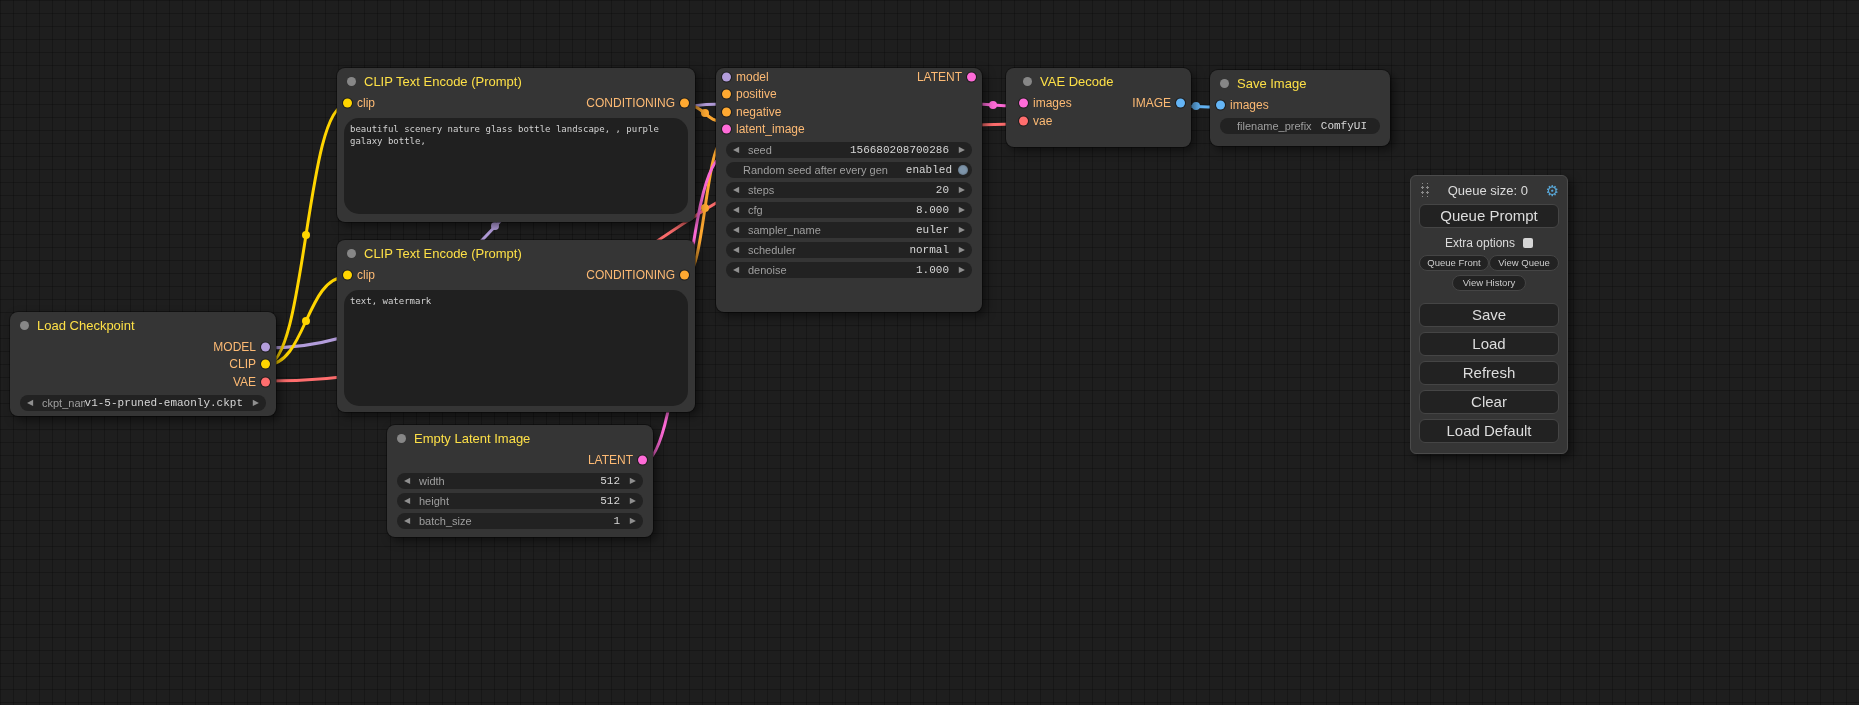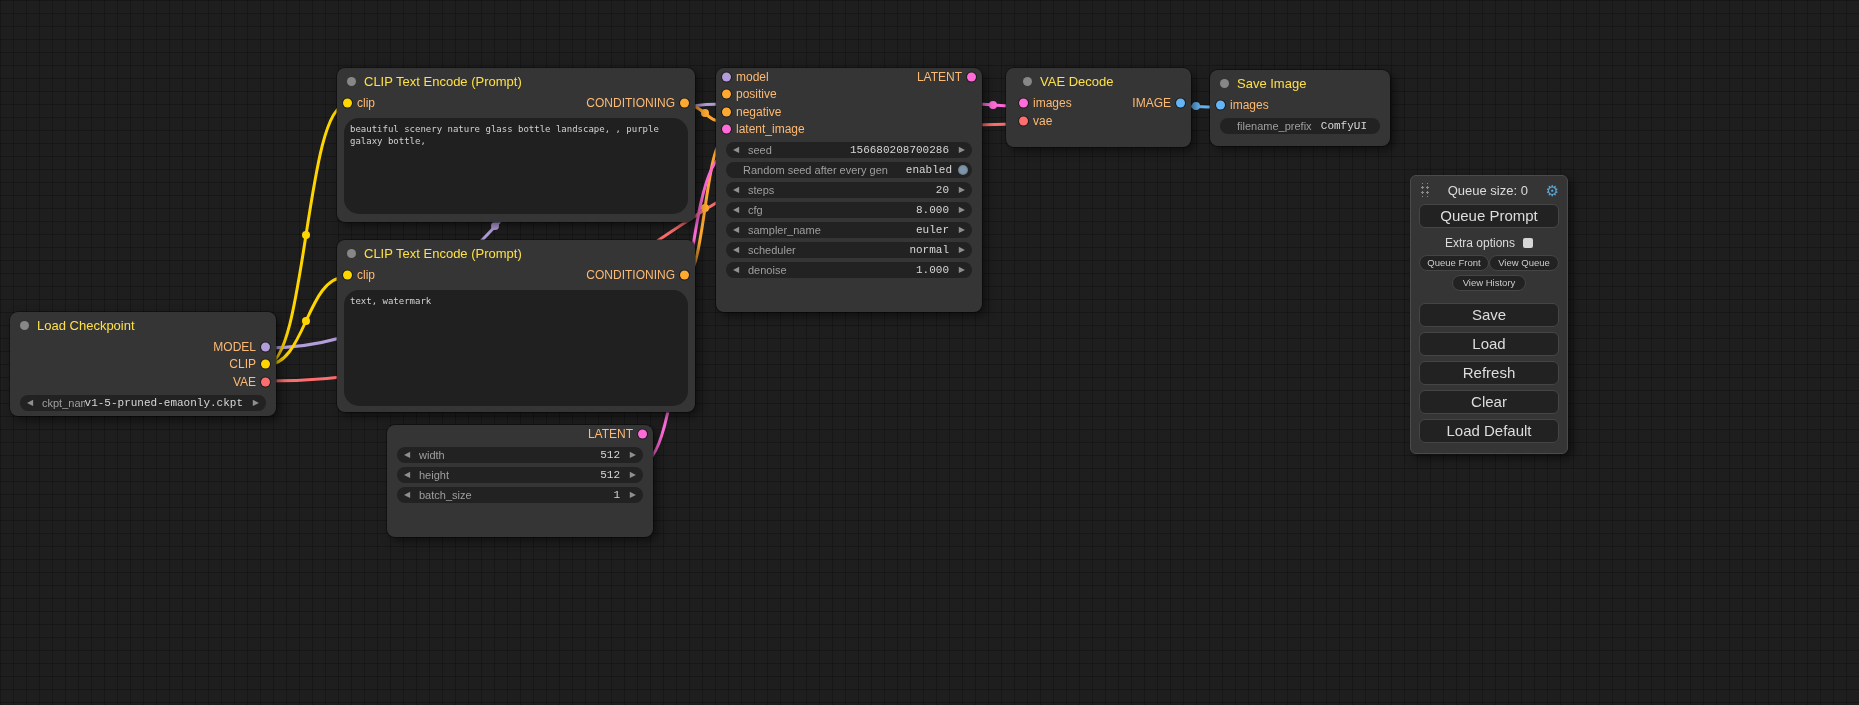--- a/index.html
+++ b/index.html
@@ -236,20 +236,24 @@
     <span class="slot-dot in c-image"></span>
     <span>images</span>
   </div>
   <div class="widget noarr">
     <span class="wlabel">filename_prefix</span>
     <span class="wvalue">ComfyUI</span>
   </div>
 </div>
 
 <div class="node" style="left:387px;top:425px;width:266px;height:112px;">
+  <div class="node-header">
+    <span class="collapse-dot"></span>
+    <span class="node-title">Empty Latent Image</span>
+  </div>
   <div class="row out">
     <span>LATENT</span>
     <span class="slot-dot out c-latent"></span>
   </div>
   <div class="widget">
     <span class="warr">◀</span>
     <span class="wlabel">width</span>
     <span class="wvalue">512</span>
     <span class="warr r">▶</span>
   </div>

